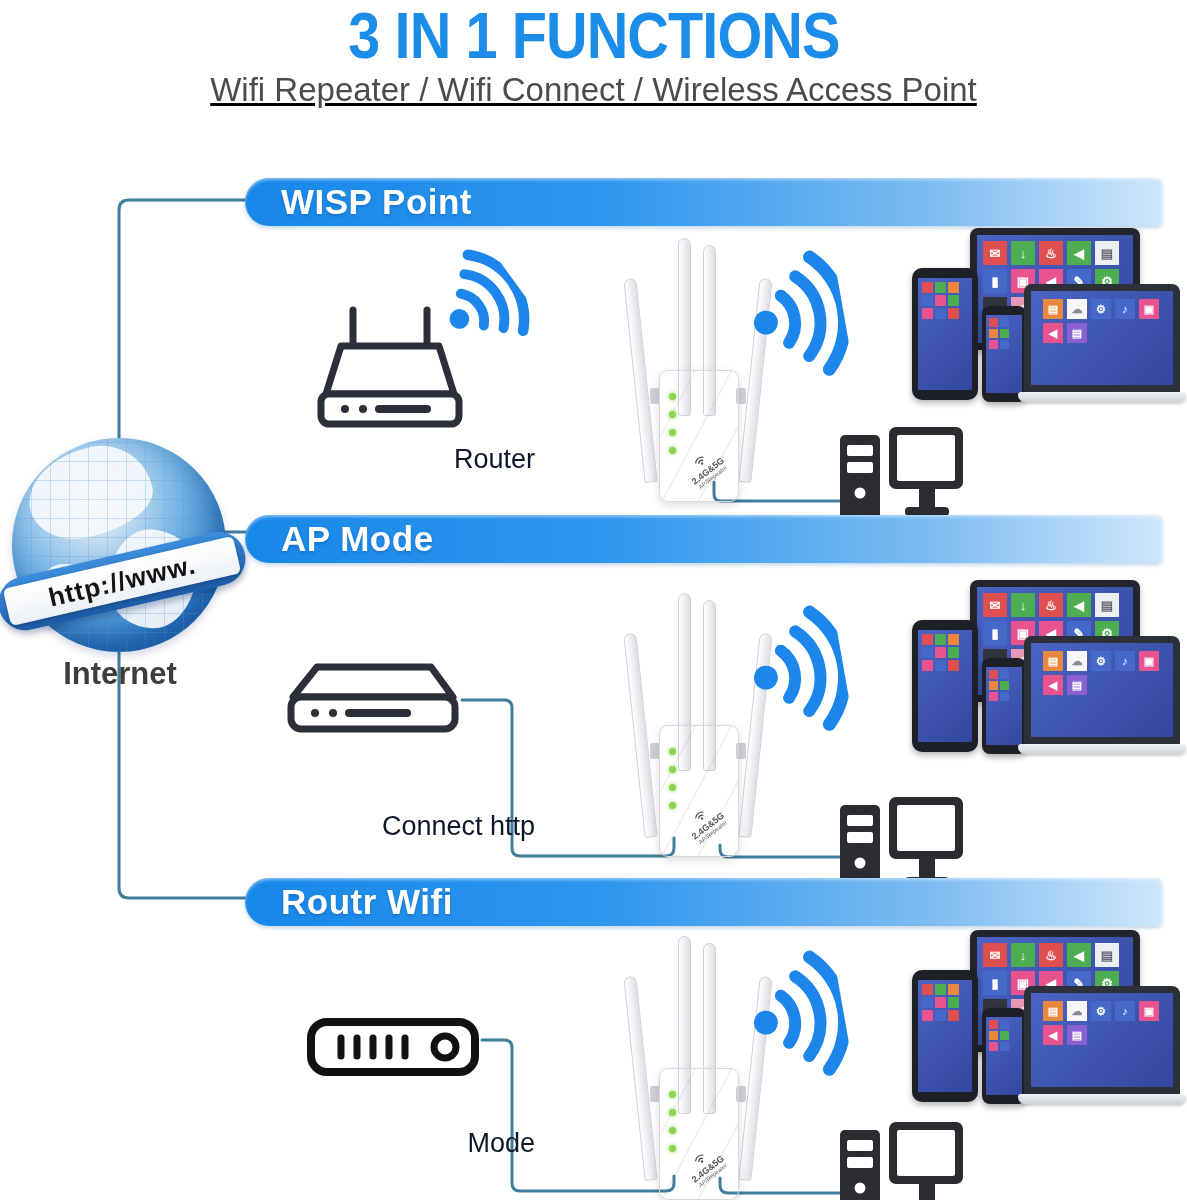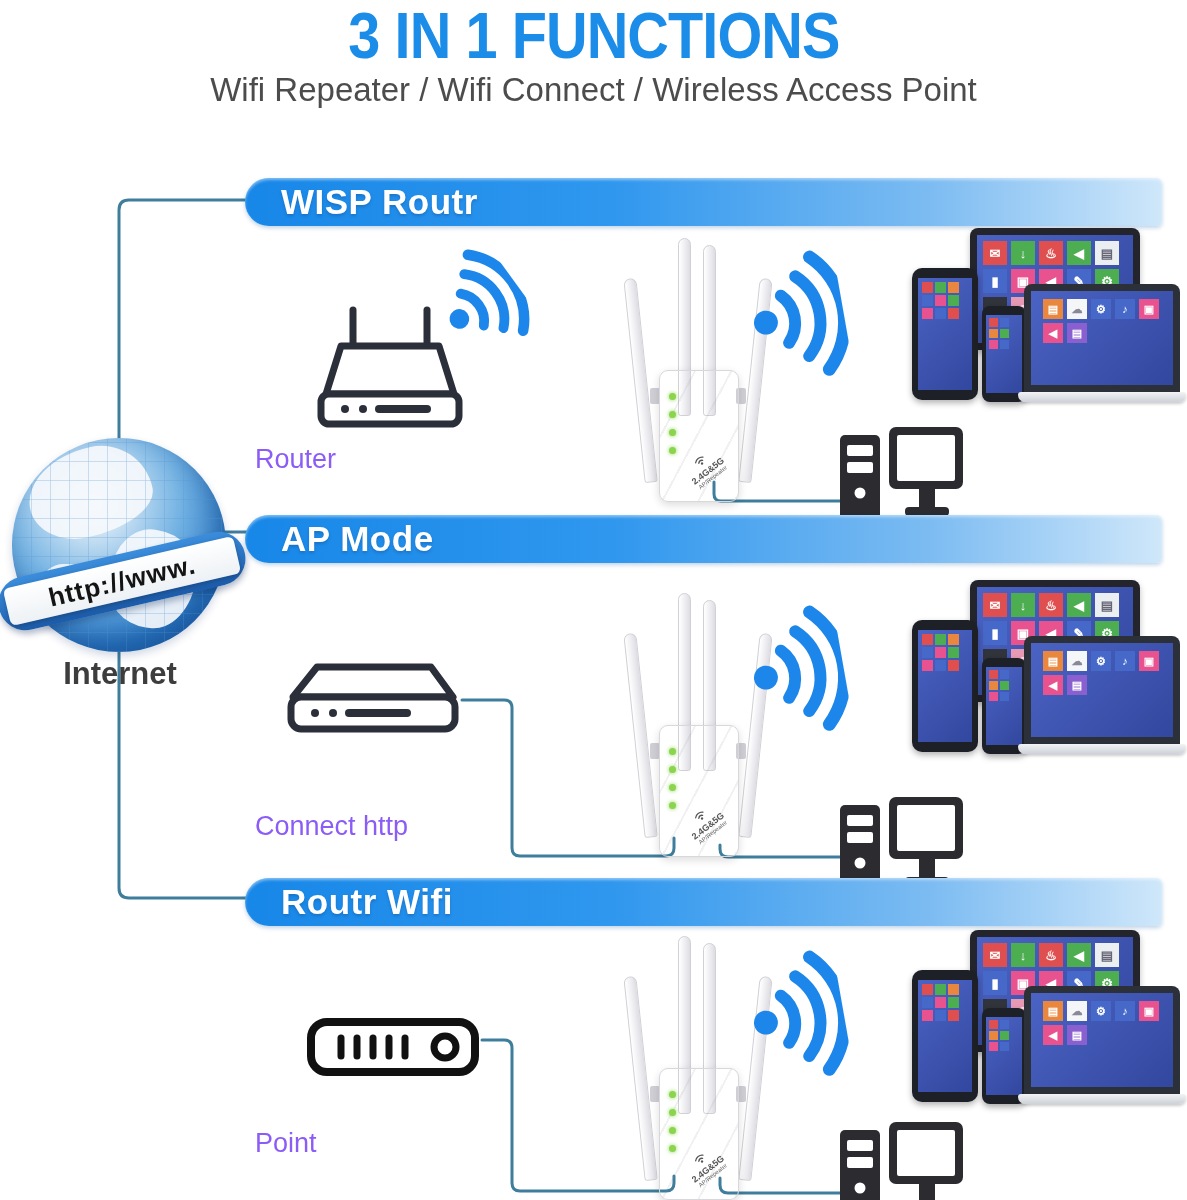--- a/index.html
+++ b/index.html
@@ -1,20 +1,20 @@
 <!DOCTYPE html>
 <html><head>
 <meta charset="utf-8">
 <style>
   html,body{margin:0;padding:0;background:#fff;}
   #stage{position:relative;width:1187px;height:1200px;background:#fff;overflow:hidden;
          font-family:"Liberation Sans",sans-serif;}
 
   
-  .header{position:absolute;top:4px;left:0;width:100%;text-align:center;z-index:2;}
+  .header{position:absolute;top:4px;left:0;width:100%;text-align:center;z-index:2;text-decoration:underline;}
   .title{display:inline-block;font-size:64px;font-weight:800;color:#1b8de9;line-height:1.02;
          letter-spacing:-1px;transform:scaleX(.9);transform-origin:center;}
   .subtitle{font-size:33px;color:#4c4c4c;margin-top:2px;}
 
   
   .lines-svg{position:absolute;left:0;top:0;z-index:1;pointer-events:none;}
 
   
   .globe-wrap{position:absolute;left:12px;top:438px;width:216px;height:256px;z-index:3;}
   .globe{position:absolute;left:0;top:0;width:214px;height:214px;border-radius:50%;overflow:hidden;
@@ -51,22 +51,22 @@
           display:flex;align-items:center;padding-left:36px;}
   .banner-text{color:#fff;font-size:35px;font-weight:bold;letter-spacing:.5px;
                text-shadow:0 2px 3px rgba(20,80,150,.4);}
 
   .src-icon{position:absolute;display:none;}
   .sec-0 .src-router{display:block;left:315px;top:120px;}
   .sec-1 .src-switch{display:block;left:283px;top:142px;}
   .sec-2 .src-modem{display:block;left:303px;top:138px;}
   .src-wifi{position:absolute;display:none;left:442px;top:72px;transform:rotate(-36deg);}
   .sec-0 .src-wifi{display:block;}
-  .source-label{position:absolute;left:255px;top:var(--label-top);width:280px;text-align:left;
-                font-size:27px;color:#8b5cf6;}
+  .source-label{position:absolute;left:255px;top:var(--label-top);width:280px;text-align:right;
+                font-size:27px;color:#0f172a;}
 
   
   .repeater{position:absolute;left:628px;top:var(--dev-top);width:140px;height:268px;}
   .ant{position:absolute;width:13px;box-sizing:border-box;border:1.5px solid #d0d0d6;
        border-radius:7px 7px 3px 3px;background:linear-gradient(90deg,#fff,#ececf0 60%,#dcdce2);}
   .ant-c1{left:50px;top:0;height:178px;}
   .ant-c2{left:75px;top:7px;height:171px;}
   .ant-l{left:6px;top:40px;height:205px;transform:rotate(-6deg);}
   .ant-r{right:6px;top:40px;height:205px;transform:rotate(6deg);}
   .hinge{position:absolute;width:10px;height:16px;top:150px;background:#cfcfd5;border-radius:2px;}
@@ -149,21 +149,21 @@
     <div class="ring-back"></div>
     <div class="ribbon">
       <span>http://www.</span>
     </div>
     <div class="internet-label">Internet</div>
   </div>
 
     <div class="section sec-0">
 
       <div class="banner">
-        <span class="banner-text">WISP Routr</span>
+        <span class="banner-text">WISP Point</span>
       </div>
 
       <div class="src-icon src-router">
         <svg width="150" height="135" viewBox="0 0 150 135">
           <g stroke="#2b2f3a" stroke-width="7" fill="#fff" stroke-linejoin="round" stroke-linecap="round">
             <path d="M38,12 V48" fill="none"></path>
             <path d="M112,12 V48" fill="none"></path>
             <path d="M26,48 H124 L139,96 H11 Z"></path>
             <rect x="6" y="96" width="138" height="30" rx="8"></rect>
           </g>
@@ -439,21 +439,21 @@
             <path d="M38,22 V40"></path>
             <path d="M54,22 V40"></path>
             <path d="M70,22 V40"></path>
             <path d="M86,22 V40"></path>
             <path d="M102,22 V40"></path>
           </g>
           <circle cx="142" cy="31" r="11" fill="#fff" stroke="#111" stroke-width="7"></circle>
         </svg>
       </div>
 
-      <div class="source-label">Point</div>
+      <div class="source-label">Mode</div>
 
       <div class="repeater">
         <div class="ant ant-l"></div>
         <div class="ant ant-r"></div>
         <div class="ant ant-c1"></div>
         <div class="ant ant-c2"></div>
         <div class="hinge hinge-l"></div>
         <div class="hinge hinge-r"></div>
         <div class="dev-body">
           <div class="led led1"></div>

